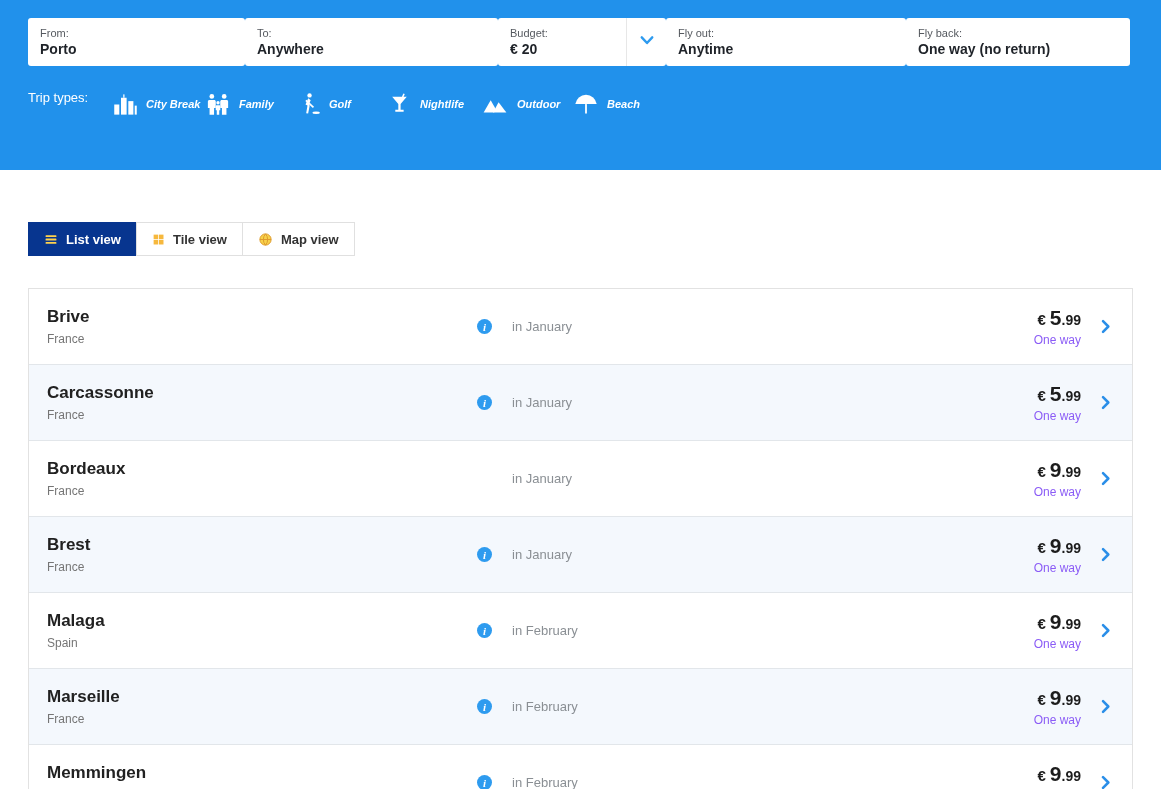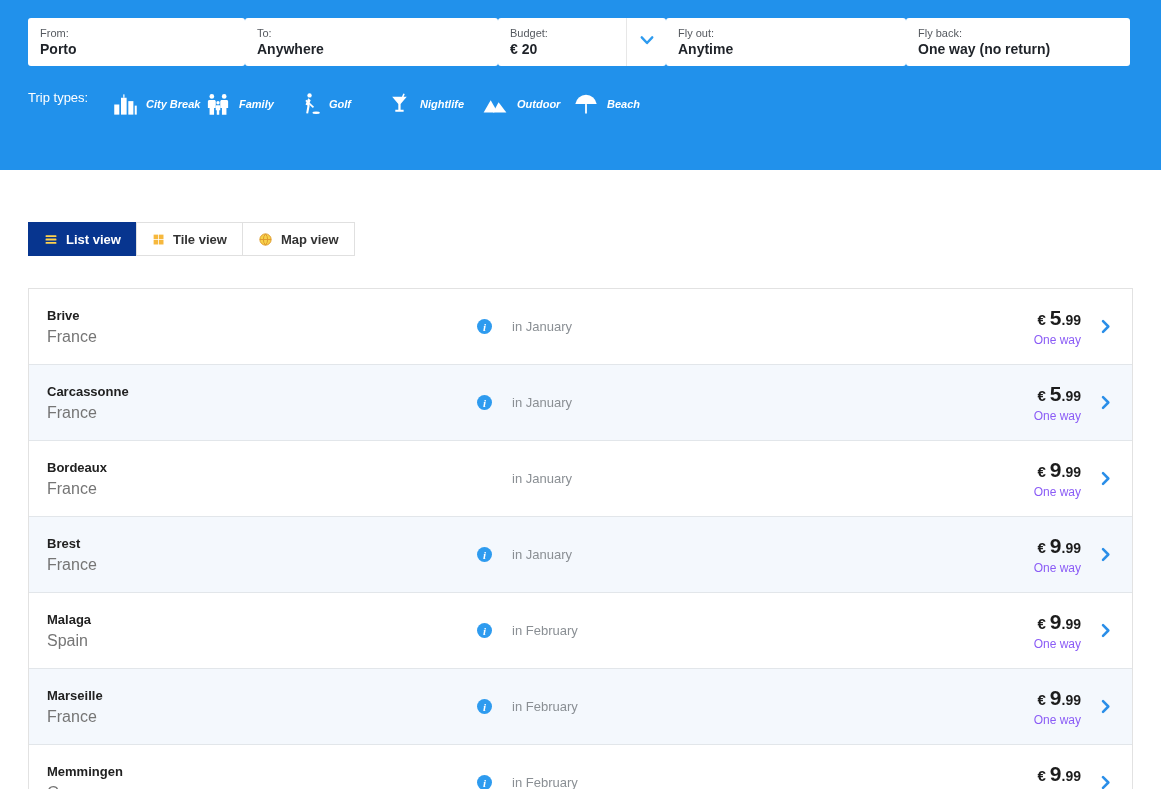--- a/index.html
+++ b/index.html
@@ -65,22 +65,22 @@
 
   
   .results { margin-top:32px; border:1px solid #e2e2e2; border-bottom:none; }
   .row {
     height:76px; display:flex; align-items:center;
     padding:0 18px; background:#fff; border-bottom:1px solid #e2e6ea;
     cursor:pointer;
   }
   .row:nth-child(even){ background:#f4f8fd; }
   .row-left { width:430px; flex:none; }
-  .city { font-size:13px; font-weight:bold; color:#212121; }
-  .country { font-size:16px; color:#757575; margin-top:5px; }
+  .city { font-size:17px; font-weight:bold; color:#212121; }
+  .country { font-size:12px; color:#757575; margin-top:5px; }
   .row-mid { display:flex; align-items:center; gap:20px; }
   .info {
     width:15px; height:15px; border-radius:50%; background:#2e9bef;
     color:#fff; display:flex; align-items:center; justify-content:center;
     font-family:"Liberation Serif", serif; font-style:italic; font-weight:bold;
     font-size:11px; flex:none;
   }
   .info::before { content:"i"; }
   .when { font-size:13px; color:#8a8f94; }
   .row-right { margin-left:auto; display:flex; align-items:center; gap:16px; }

